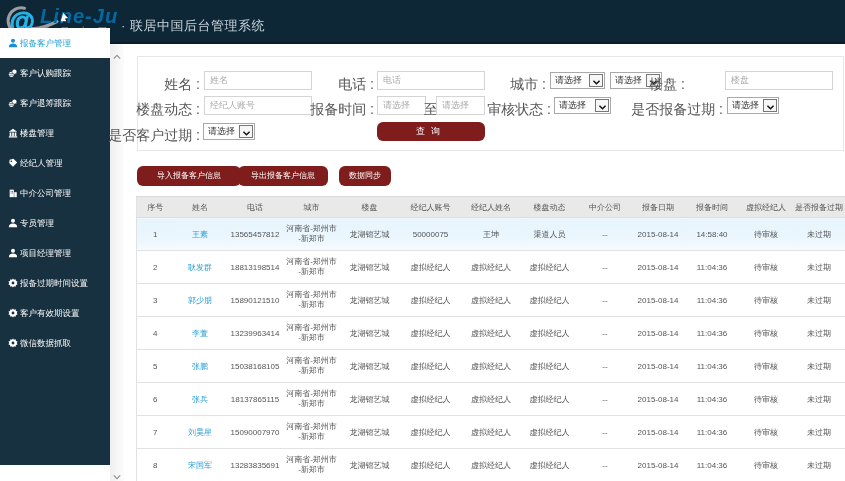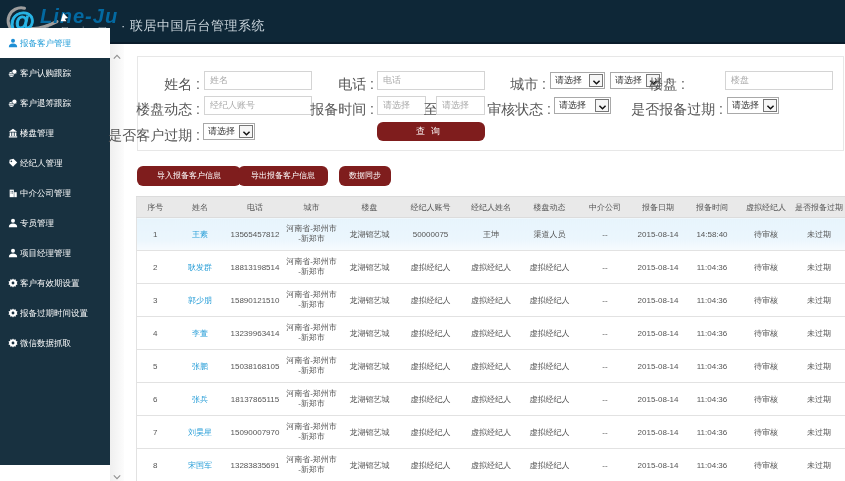--- a/index.html
+++ b/index.html
@@ -100,25 +100,25 @@
           <circle cx="6" cy="3.2" r="2.4" fill="#fff"></circle>
           <path d="M1 11 Q1 6.5 6 6.5 Q11 6.5 11 11 Z" fill="#fff"></path>
         </svg>专员管理</div>
     <div class="mi"><svg width="12" height="12" viewBox="0 0 12 12">
           <circle cx="6" cy="3.2" r="2.4" fill="#fff"></circle>
           <path d="M1 11 Q1 6.5 6 6.5 Q11 6.5 11 11 Z" fill="#fff"></path>
         </svg>项目经理管理</div>
     <div class="mi"><svg width="12" height="12" viewBox="0 0 12 12">
           <path d="M6 0.5 L7.2 2.2 L9.2 1.5 L9.5 3.6 L11.5 4.2 L10.5 6 L11.5 7.8 L9.5 8.4 L9.2 10.5 L7.2 9.8 L6 11.5 L4.8 9.8 L2.8 10.5 L2.5 8.4 L0.5 7.8 L1.5 6 L0.5 4.2 L2.5 3.6 L2.8 1.5 L4.8 2.2 Z" fill="#fff"></path>
           <circle cx="6" cy="6" r="1.7" fill="#183140"></circle>
-        </svg>客户有效期设置</div>
+        </svg>报备过期时间设置</div>
     <div class="mi"><svg width="12" height="12" viewBox="0 0 12 12">
           <path d="M6 0.5 L7.2 2.2 L9.2 1.5 L9.5 3.6 L11.5 4.2 L10.5 6 L11.5 7.8 L9.5 8.4 L9.2 10.5 L7.2 9.8 L6 11.5 L4.8 9.8 L2.8 10.5 L2.5 8.4 L0.5 7.8 L1.5 6 L0.5 4.2 L2.5 3.6 L2.8 1.5 L4.8 2.2 Z" fill="#fff"></path>
           <circle cx="6" cy="6" r="1.7" fill="#183140"></circle>
-        </svg>报备过期时间设置</div>
+        </svg>客户有效期设置</div>
     <div class="mi"><svg width="12" height="12" viewBox="0 0 12 12">
           <path d="M6 0.5 L7.2 2.2 L9.2 1.5 L9.5 3.6 L11.5 4.2 L10.5 6 L11.5 7.8 L9.5 8.4 L9.2 10.5 L7.2 9.8 L6 11.5 L4.8 9.8 L2.8 10.5 L2.5 8.4 L0.5 7.8 L1.5 6 L0.5 4.2 L2.5 3.6 L2.8 1.5 L4.8 2.2 Z" fill="#fff"></path>
           <circle cx="6" cy="6" r="1.7" fill="#183140"></circle>
         </svg>微信数据抓取</div>
   </div>
   <div id="sbar" class="abs">
     <svg style="top:10px;left:3px" width="8" height="6" viewBox="0 0 10 7">
         <path d="M1 5.5 L5 1.5 L9 5.5" fill="none" stroke="#909090" stroke-width="1.4"></path>
       </svg>
     <svg style="top:430px;left:3px" width="8" height="6" viewBox="0 0 10 7">

